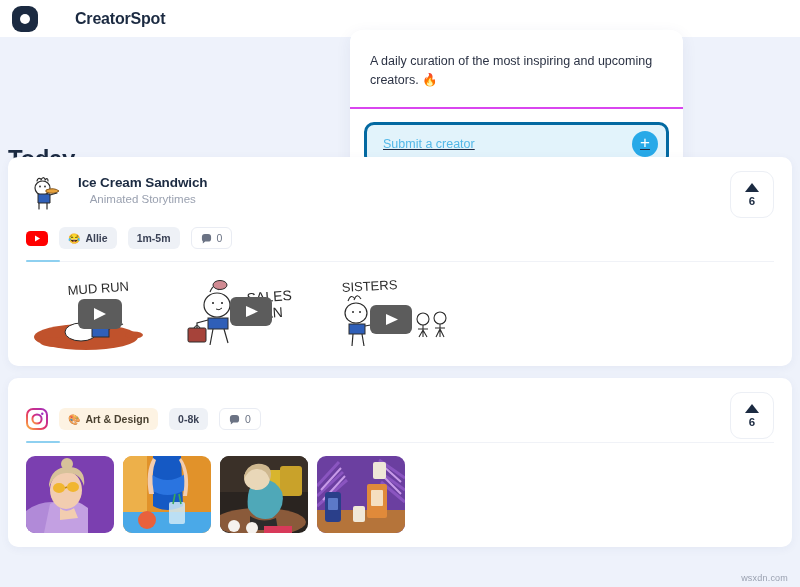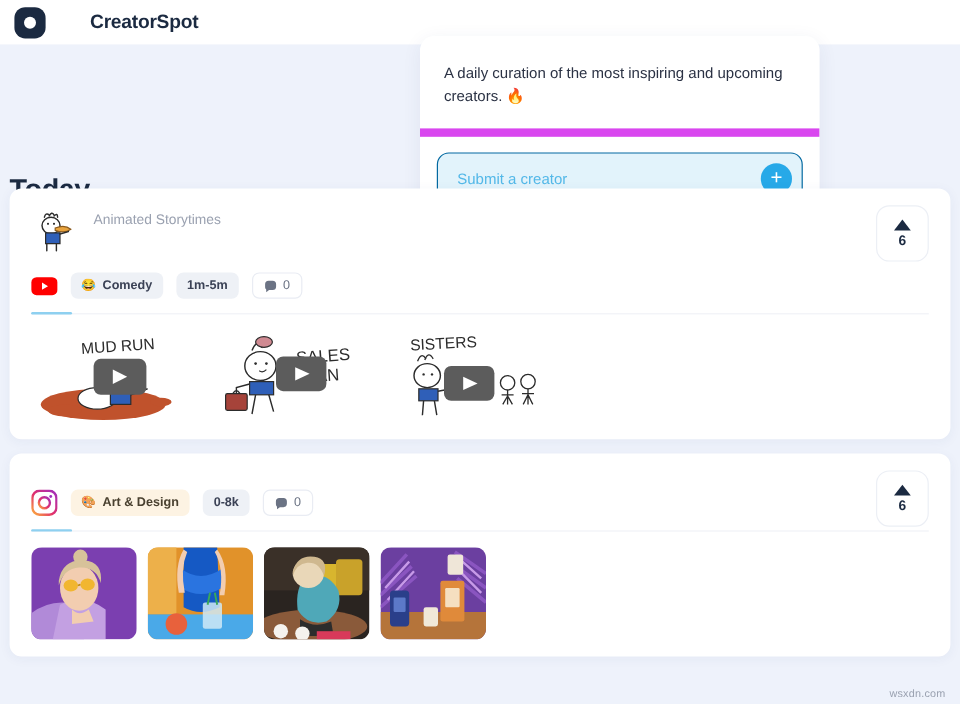--- a/index.html
+++ b/index.html
@@ -57,32 +57,33 @@
     background: #ffffff;
     border-radius: 12px;
     box-shadow: 0 4px 16px rgba(40,60,120,0.07);
     overflow: hidden;
   }
   .intro-text {
     padding: 22px 20px 16px 20px;
     font-size: 12.5px;
     line-height: 1.55;
     color: #2b3244;
-    border-bottom: 7px solid #d946ef;
+    border-bottom: 2px solid #d946ef;
   }
   .submit-wrap { padding: 13px 14px 16px 14px; }
   .submit-box {
     height: 44px;
     background: #e2f3fb;
-    border: 1px solid #0369a1;
+    border: 3px solid #0369a1;
     border-radius: 10px;
     display: flex;
     align-items: center;
     justify-content: space-between;
     padding: 0 8px 0 16px;
+    text-decoration: underline;
   }
   .submit-label {
     font-size: 12.5px;
     color: #53b8e8;
   }
   .plus-btn {
     width: 26px; height: 26px;
     border-radius: 50%;
     background: #27a9e8;
     color: #fff;
@@ -148,20 +149,21 @@
   .who .name {
     font-size: 13.5px;
     font-weight: bold;
     color: #1b2a41;
     letter-spacing: -0.1px;
   }
   .who .role {
     font-size: 11.5px;
     color: #9aa1b0;
     margin-top: 3px;
+    text-align: center;
   }
 
   .upvote {
     position: absolute;
     right: 18px;
     top: 14px;
     width: 44px; height: 47px;
     border: 1px solid #eceff5;
     border-radius: 11px;
     background: #fff;
@@ -301,34 +303,35 @@
             <circle cx="14" cy="13.5" r="0.9" fill="#2c2c2c" stroke="none"></circle>
             <circle cx="19" cy="13.5" r="0.9" fill="#2c2c2c" stroke="none"></circle>
           </g>
           <path d="M20 17 Q28 14 33 18 Q28 22 20 19 Z" fill="#e8a33d" stroke="#8a5a1e" stroke-width="1"></path>
           <path d="M12 21 L12 30 L24 30 L24 21 Z" fill="#2f5fb8" stroke="#2c2c2c" stroke-width="1"></path>
           <path d="M24 22 L31 20" stroke="#2c2c2c" stroke-width="1.2" fill="none" stroke-linecap="round"></path>
           <path d="M13 30 L13 36 M21 30 L21 36" stroke="#2c2c2c" stroke-width="1.2" stroke-linecap="round"></path>
         </svg>
       </div>
       <div class="who">
+        <div class="name">Ice Cream Sandwich</div>
         <div class="role">Animated Storytimes</div>
       </div>
     </div>
 
     <div class="pills">
       <span class="social-icon">
         <svg width="22" height="22" viewBox="0 0 22 22">
           <rect x="0" y="4" width="22" height="15" rx="4.5" fill="#ff0000"></rect>
           <path d="M9 8.5 L14 11.5 L9 14.5 Z" fill="#ffffff"></path>
         </svg>
       </span>
       <span class="pill cat-comedy">
         <span class="emo">😂</span>
-        <span>Comedy</span>
+        <span>Allie</span>
       </span>
       <span class="pill meta">1m-5m</span>
       <span class="pill comments">
         <svg width="11" height="11" viewBox="0 0 12 12">
           <path d="M1 4.2 A3.2 3.2 0 0 1 4.2 1 H7.8 A3.2 3.2 0 0 1 11 4.2 V6.2 A3.2 3.2 0 0 1 7.8 9.4 H4.6 L2 11.4 V9.1 A3.2 3.2 0 0 1 1 6.2 Z" fill="#6b7384"></path>
         </svg>
         <span>0</span>
       </span>
     </div>
 

